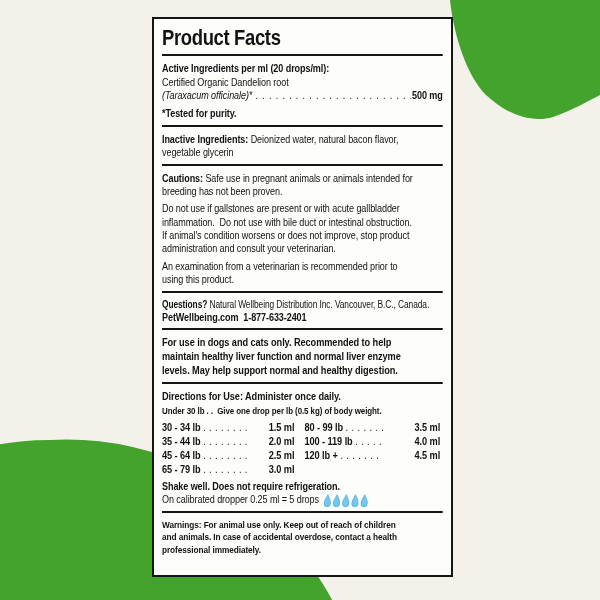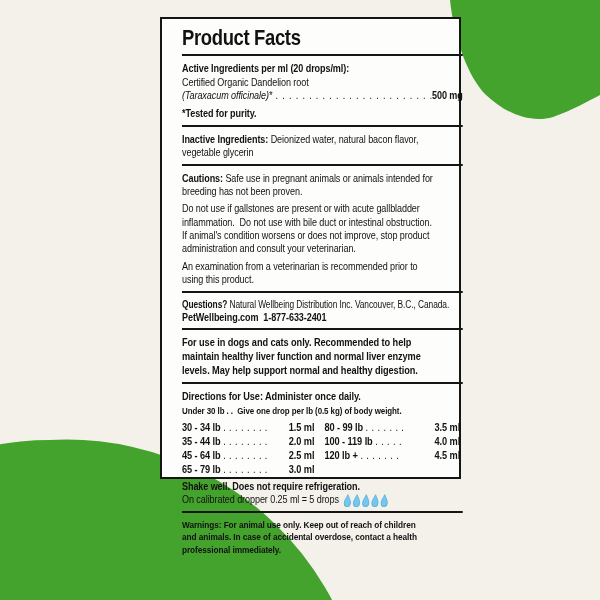--- a/index.html
+++ b/index.html
@@ -11,22 +11,22 @@
     --drop-stroke:#2f9fd4;
   }
   *{box-sizing:border-box;margin:0;padding:0}
   html,body{width:600px;height:600px}
   body{font-family:"Liberation Sans","DejaVu Sans",sans-serif;background:#fff}
   .stage{position:relative;width:600px;height:600px;background:var(--page-bg);overflow:hidden}
   .bg-svg{position:absolute;left:0;top:0;width:600px;height:600px;display:block}
   .bg-svg path{fill:var(--accent-green)}
 
   .label-box{
-    position:absolute;left:160px;top:17px;width:301px;height:462px;
-    background:var(--label-bg);border:2px solid #151515;padding:6px 20px;
+    position:absolute;left:152px;top:17px;width:301px;height:560px;
+    background:var(--label-bg);border:2px solid #151515;padding:6px 8px;
     color:var(--ink);
   }
   .content{
     width:335px;transform:scaleX(0.838);transform-origin:0 0;
     font-size:10.8px;line-height:1.24;letter-spacing:-0.1px;color:var(--ink);
   }
   .title{font-size:22px;font-weight:700;letter-spacing:-0.4px;line-height:1.15;margin:0 0 2px}
   .rule{border:none;border-top:2px solid #151515;margin:4px 0 6px;height:0}
   .rule.thick{border-top-width:2.5px}
   p{margin:0 0 4px;white-space:pre-line}

